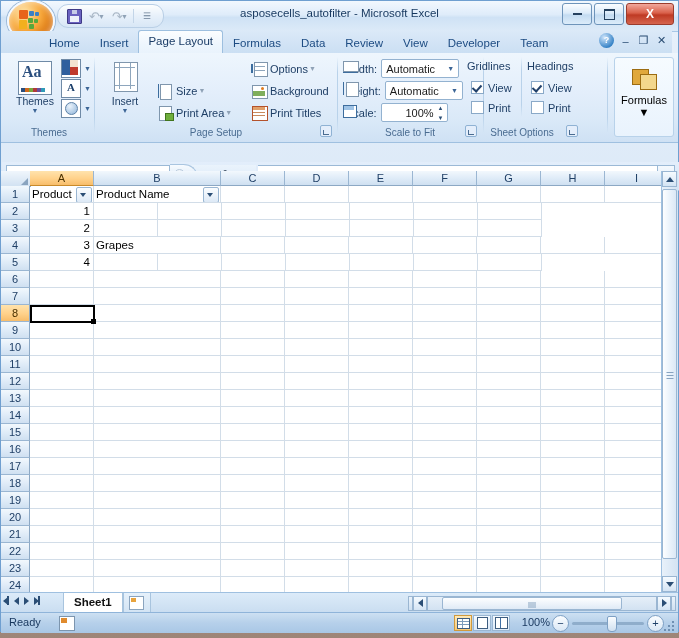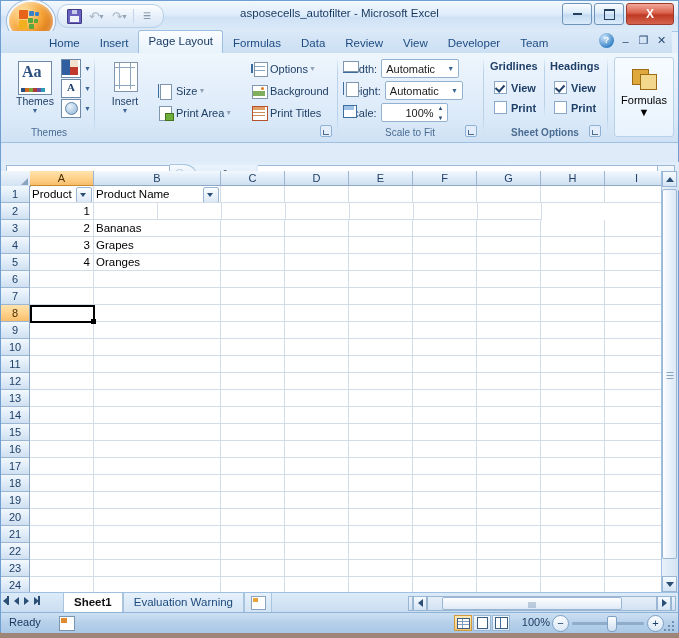--- a/index.html
+++ b/index.html
@@ -421,20 +421,21 @@
               <i class="pg" style="left:1px;top:1px;width:14px;height:13px;border-color:#b4522c;"></i>
               <i class="sq" style="left:2px;top:2px;width:12px;height:3px;background:#e0a06a;"></i>
               <i class="ln" style="left:2px;top:7px;width:12px;height:1px;background:#c88a5e"></i>
               <i class="ln" style="left:2px;top:10px;width:12px;height:1px;background:#c88a5e"></i>
             </span>
             <span class="cap">Print Titles</span>
           </div>
 
           <div class="dlg" style="bottom:-14px;"></div>
         </div>
+        <div class="glabel">Page Setup</div>
       </div>
       <div class="gsep" style="left:336px;"></div>
 
       <div class="group" style="left:339px;width:140px;">
         <div class="gbody">
           <div class="fldrow" style="left:2px;top:4px;">
             <span class="sic">
               <i class="pg" style="left:1px;top:2px;width:14px;height:9px;"></i>
               <i class="ln" style="left:1px;top:13px;width:14px;height:1px;background:#3d6d9e"></i>
             </span>
@@ -466,21 +467,21 @@
               <span class="up">▲</span>
               <span class="dn">▼</span>
             </span>
           </div>
           <div class="dlg" style="bottom:-14px;"></div>
         </div>
         <div class="glabel">Scale to Fit</div>
       </div>
       <div class="gsep" style="left:482px;"></div>
 
-      <div class="group" style="left:485px;width:118px;font-weight:bold;">
+      <div class="group" style="left:462px;width:118px;">
         <div class="gbody">
           <div style="position:absolute;left:4px;top:5px;" class="colhead">Gridlines</div>
           <div style="position:absolute;left:64px;top:5px;" class="colhead">Headings</div>
           <div class="chk" style="position:absolute;left:8px;top:26px;">
             <span class="cbox on"></span>
             <span>View</span>
           </div>
           <div class="chk" style="position:absolute;left:8px;top:46px;">
             <span class="cbox"></span>
             <span>Print</span>
@@ -595,21 +596,20 @@
           <div class="cell" style="width:64px"></div>
           <div class="cell" style="width:64px"></div>
           <div class="cell" style="width:64px"></div>
           <div class="cell" style="width:64px"></div>
           <div class="cell" style="width:64px"></div>
           <div class="cell" style="width:64px"></div>
         </div>
 
         <div class="crow">
           <div class="cell num" style="width:64px">2</div>
-          <div class="cell" style="width:127px">Bananas</div>
           <div class="cell" style="width:64px"></div>
           <div class="cell" style="width:64px"></div>
           <div class="cell" style="width:64px"></div>
           <div class="cell" style="width:64px"></div>
           <div class="cell" style="width:64px"></div>
           <div class="cell" style="width:64px"></div>
           <div class="cell" style="width:64px"></div>
         </div>
 
         <div class="crow">
@@ -619,21 +619,20 @@
           <div class="cell" style="width:64px"></div>
           <div class="cell" style="width:64px"></div>
           <div class="cell" style="width:64px"></div>
           <div class="cell" style="width:64px"></div>
           <div class="cell" style="width:64px"></div>
           <div class="cell" style="width:64px"></div>
         </div>
 
         <div class="crow">
           <div class="cell num" style="width:64px">4</div>
-          <div class="cell" style="width:127px">Oranges</div>
           <div class="cell" style="width:64px"></div>
           <div class="cell" style="width:64px"></div>
           <div class="cell" style="width:64px"></div>
           <div class="cell" style="width:64px"></div>
           <div class="cell" style="width:64px"></div>
           <div class="cell" style="width:64px"></div>
           <div class="cell" style="width:64px"></div>
         </div>
 
         <div class="crow">
@@ -878,21 +877,20 @@
         <span>
             <i class="tri r" style="display:inline-block"></i>
           </span>
         <span>
             <i class="tri r" style="display:inline-block"></i>
             <i style="display:inline-block;width:2px;height:9px;background:#2b4e75;margin-left:-1px;"></i>
           </span>
       </div>
       <div class="stabs">
         <div class="stab active">Sheet1</div>
-        <div class="stab">Evaluation Warning</div>
         <div class="addtab">
           <span style="position:relative;display:block;width:13px;height:12px;background:#fff;border:1px solid #8aa4bf;">
             <i style="position:absolute;left:1px;top:1px;width:5px;height:4px;background:#e8a33d;"></i>
             <i style="position:absolute;right:-3px;bottom:-2px;font-size:8px;color:#d07a14;"></i>
           </span>
         </div>
       </div>
       <div class="hsb">
         <div class="hsplit"></div>
         <div class="hbtn">

